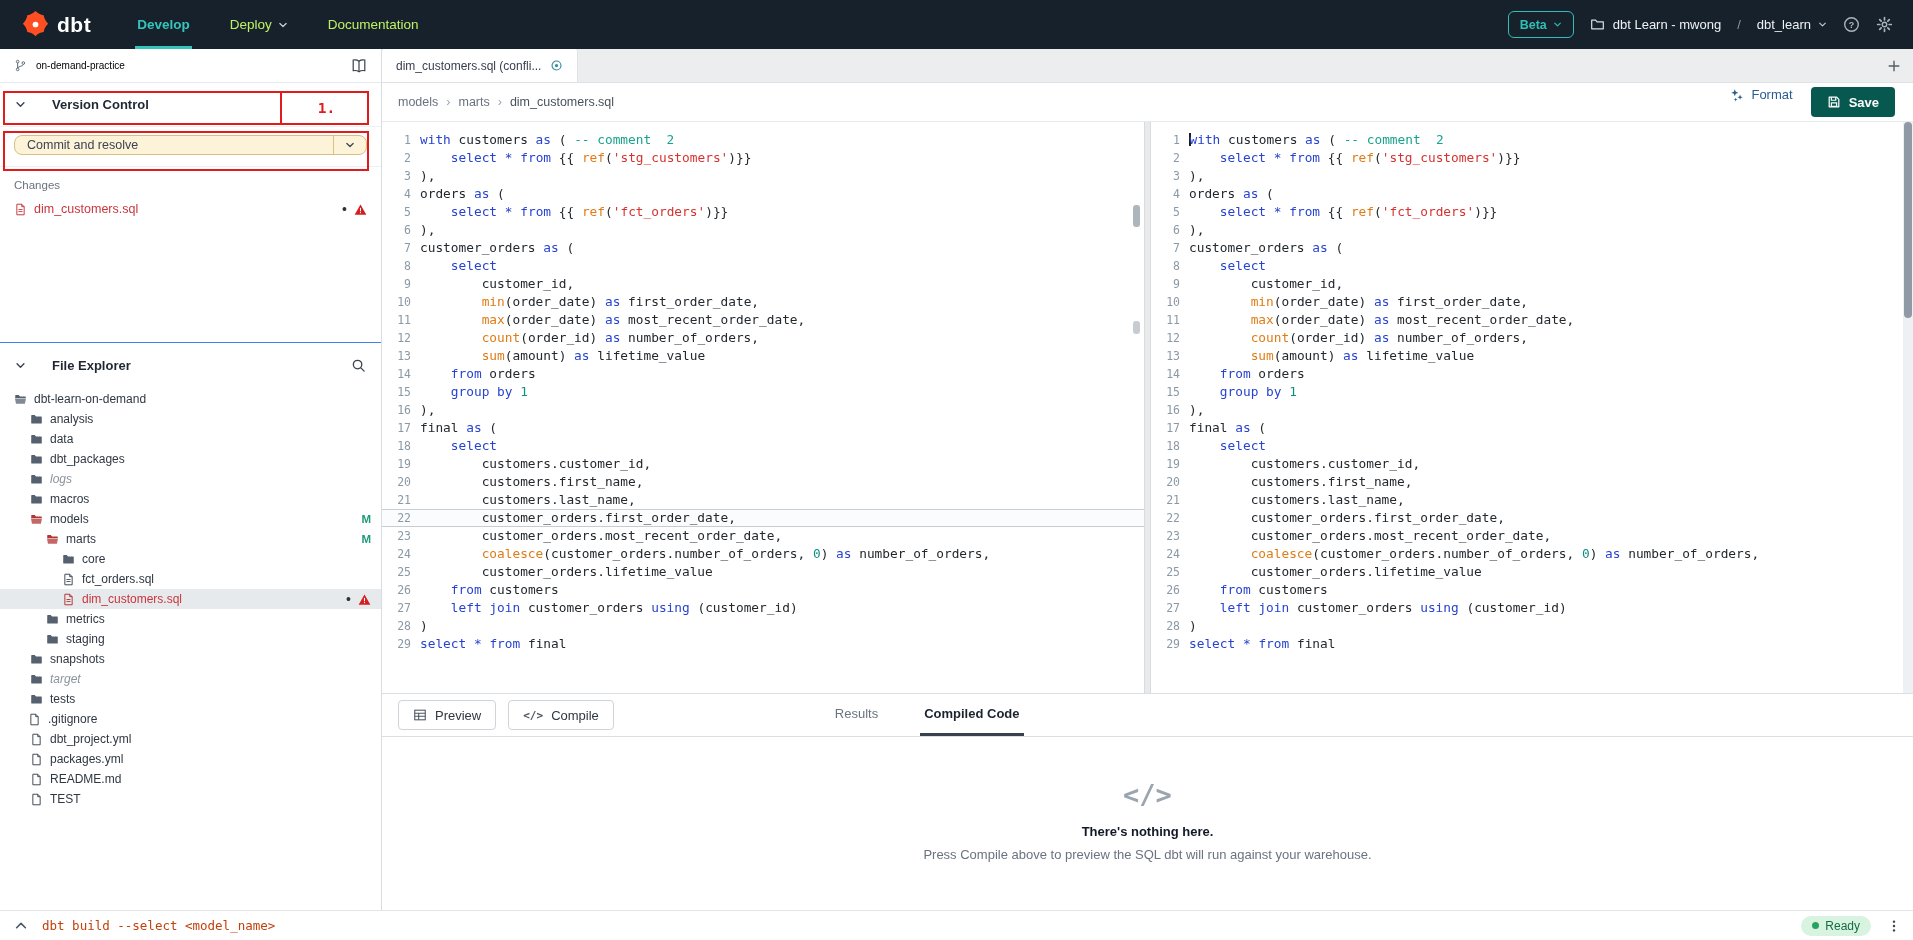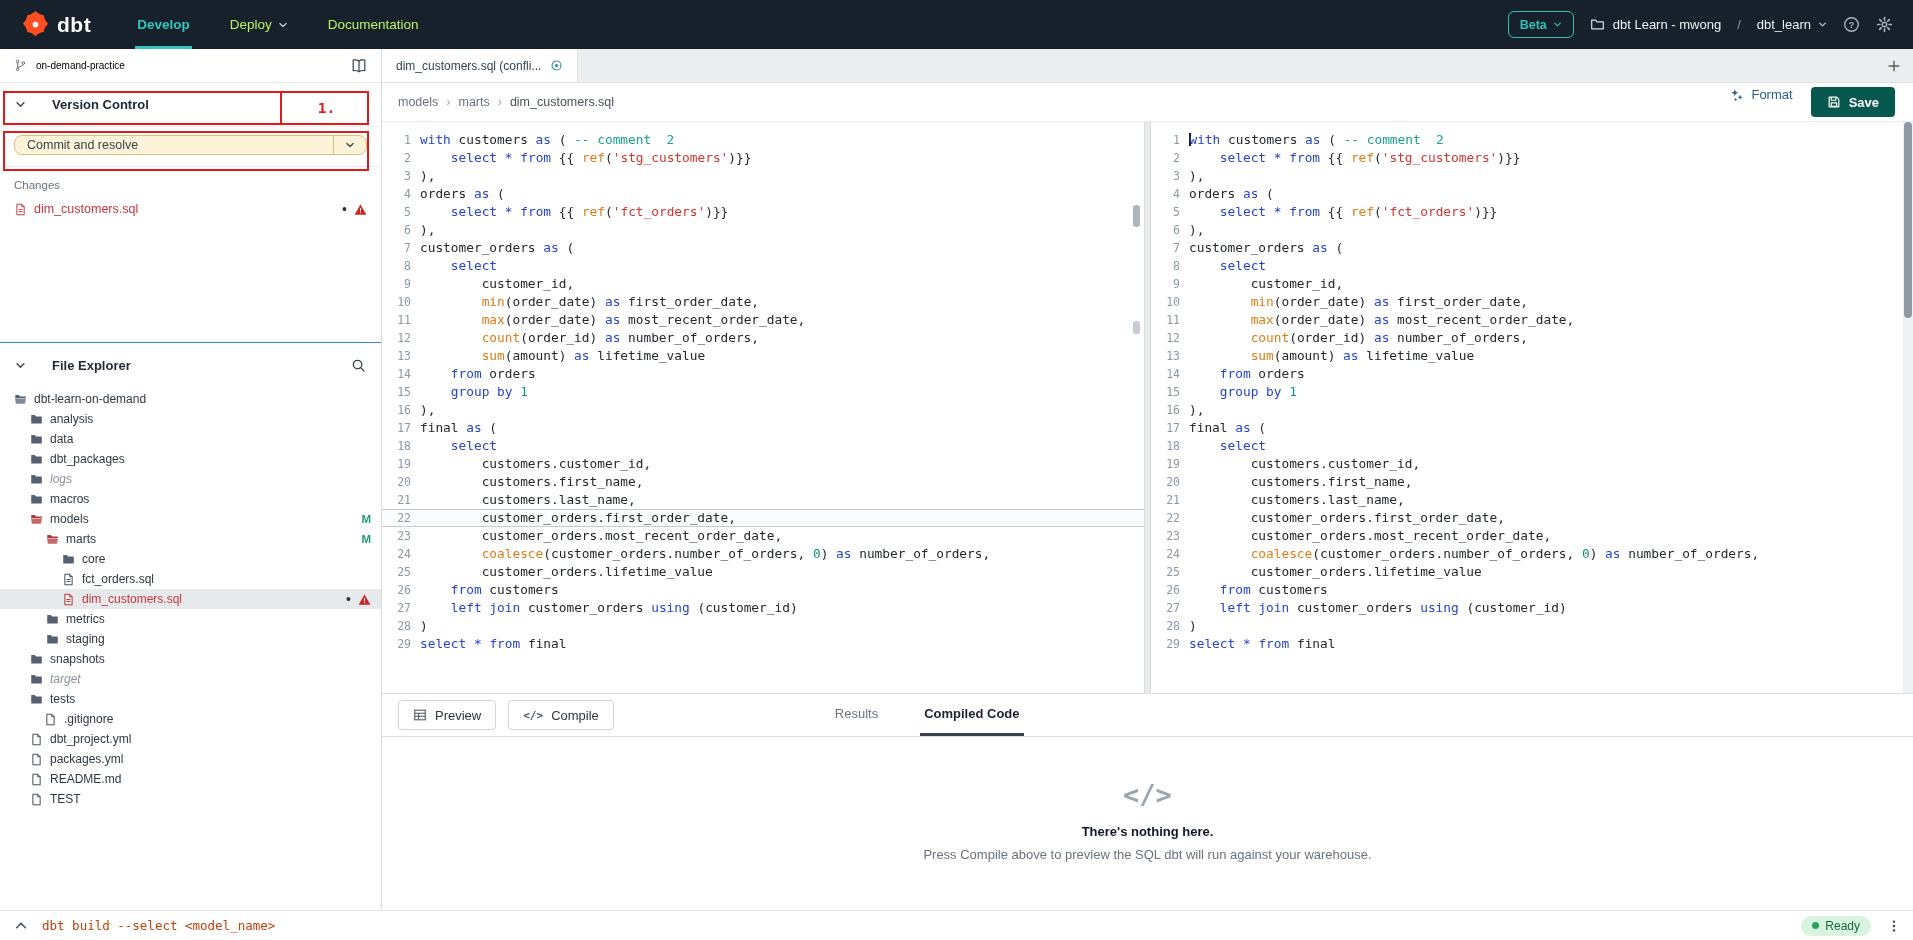--- a/index.html
+++ b/index.html
@@ -455,21 +455,21 @@
             </div>
             <div class="tree-row" style="padding-left: 30px;">
               <span class="icon ">
                 <svg viewBox="0 0 16 16">
                   <path d="M1.5 3.2c0-.4.3-.7.7-.7h3.6l1.6 1.8h6.4c.4 0 .7.3.7.7v7.3c0 .4-.3.7-.7.7H2.2c-.4 0-.7-.3-.7-.7z" fill="currentColor"></path>
                 </svg>
               </span>
               <span class="tree-label">tests</span>
               <span class="tree-spacer"></span>
             </div>
-            <div class="tree-row" style="padding-left: 44px;">
+            <div class="tree-row" style="padding-left: 28px;">
               <span class="icon file-ic ">
                 <svg viewBox="0 0 16 16">
                   <path d="M3.5 1.5h6l3 3v10h-9z" fill="none" stroke="currentColor" stroke-width="1.2"></path>
                   <path d="M9.5 1.5v3h3" fill="none" stroke="currentColor" stroke-width="1.2"></path>
                 </svg>
               </span>
               <span class="tree-label">.gitignore</span>
               <span class="tree-spacer"></span>
             </div>
             <div class="tree-row" style="padding-left: 30px;">

